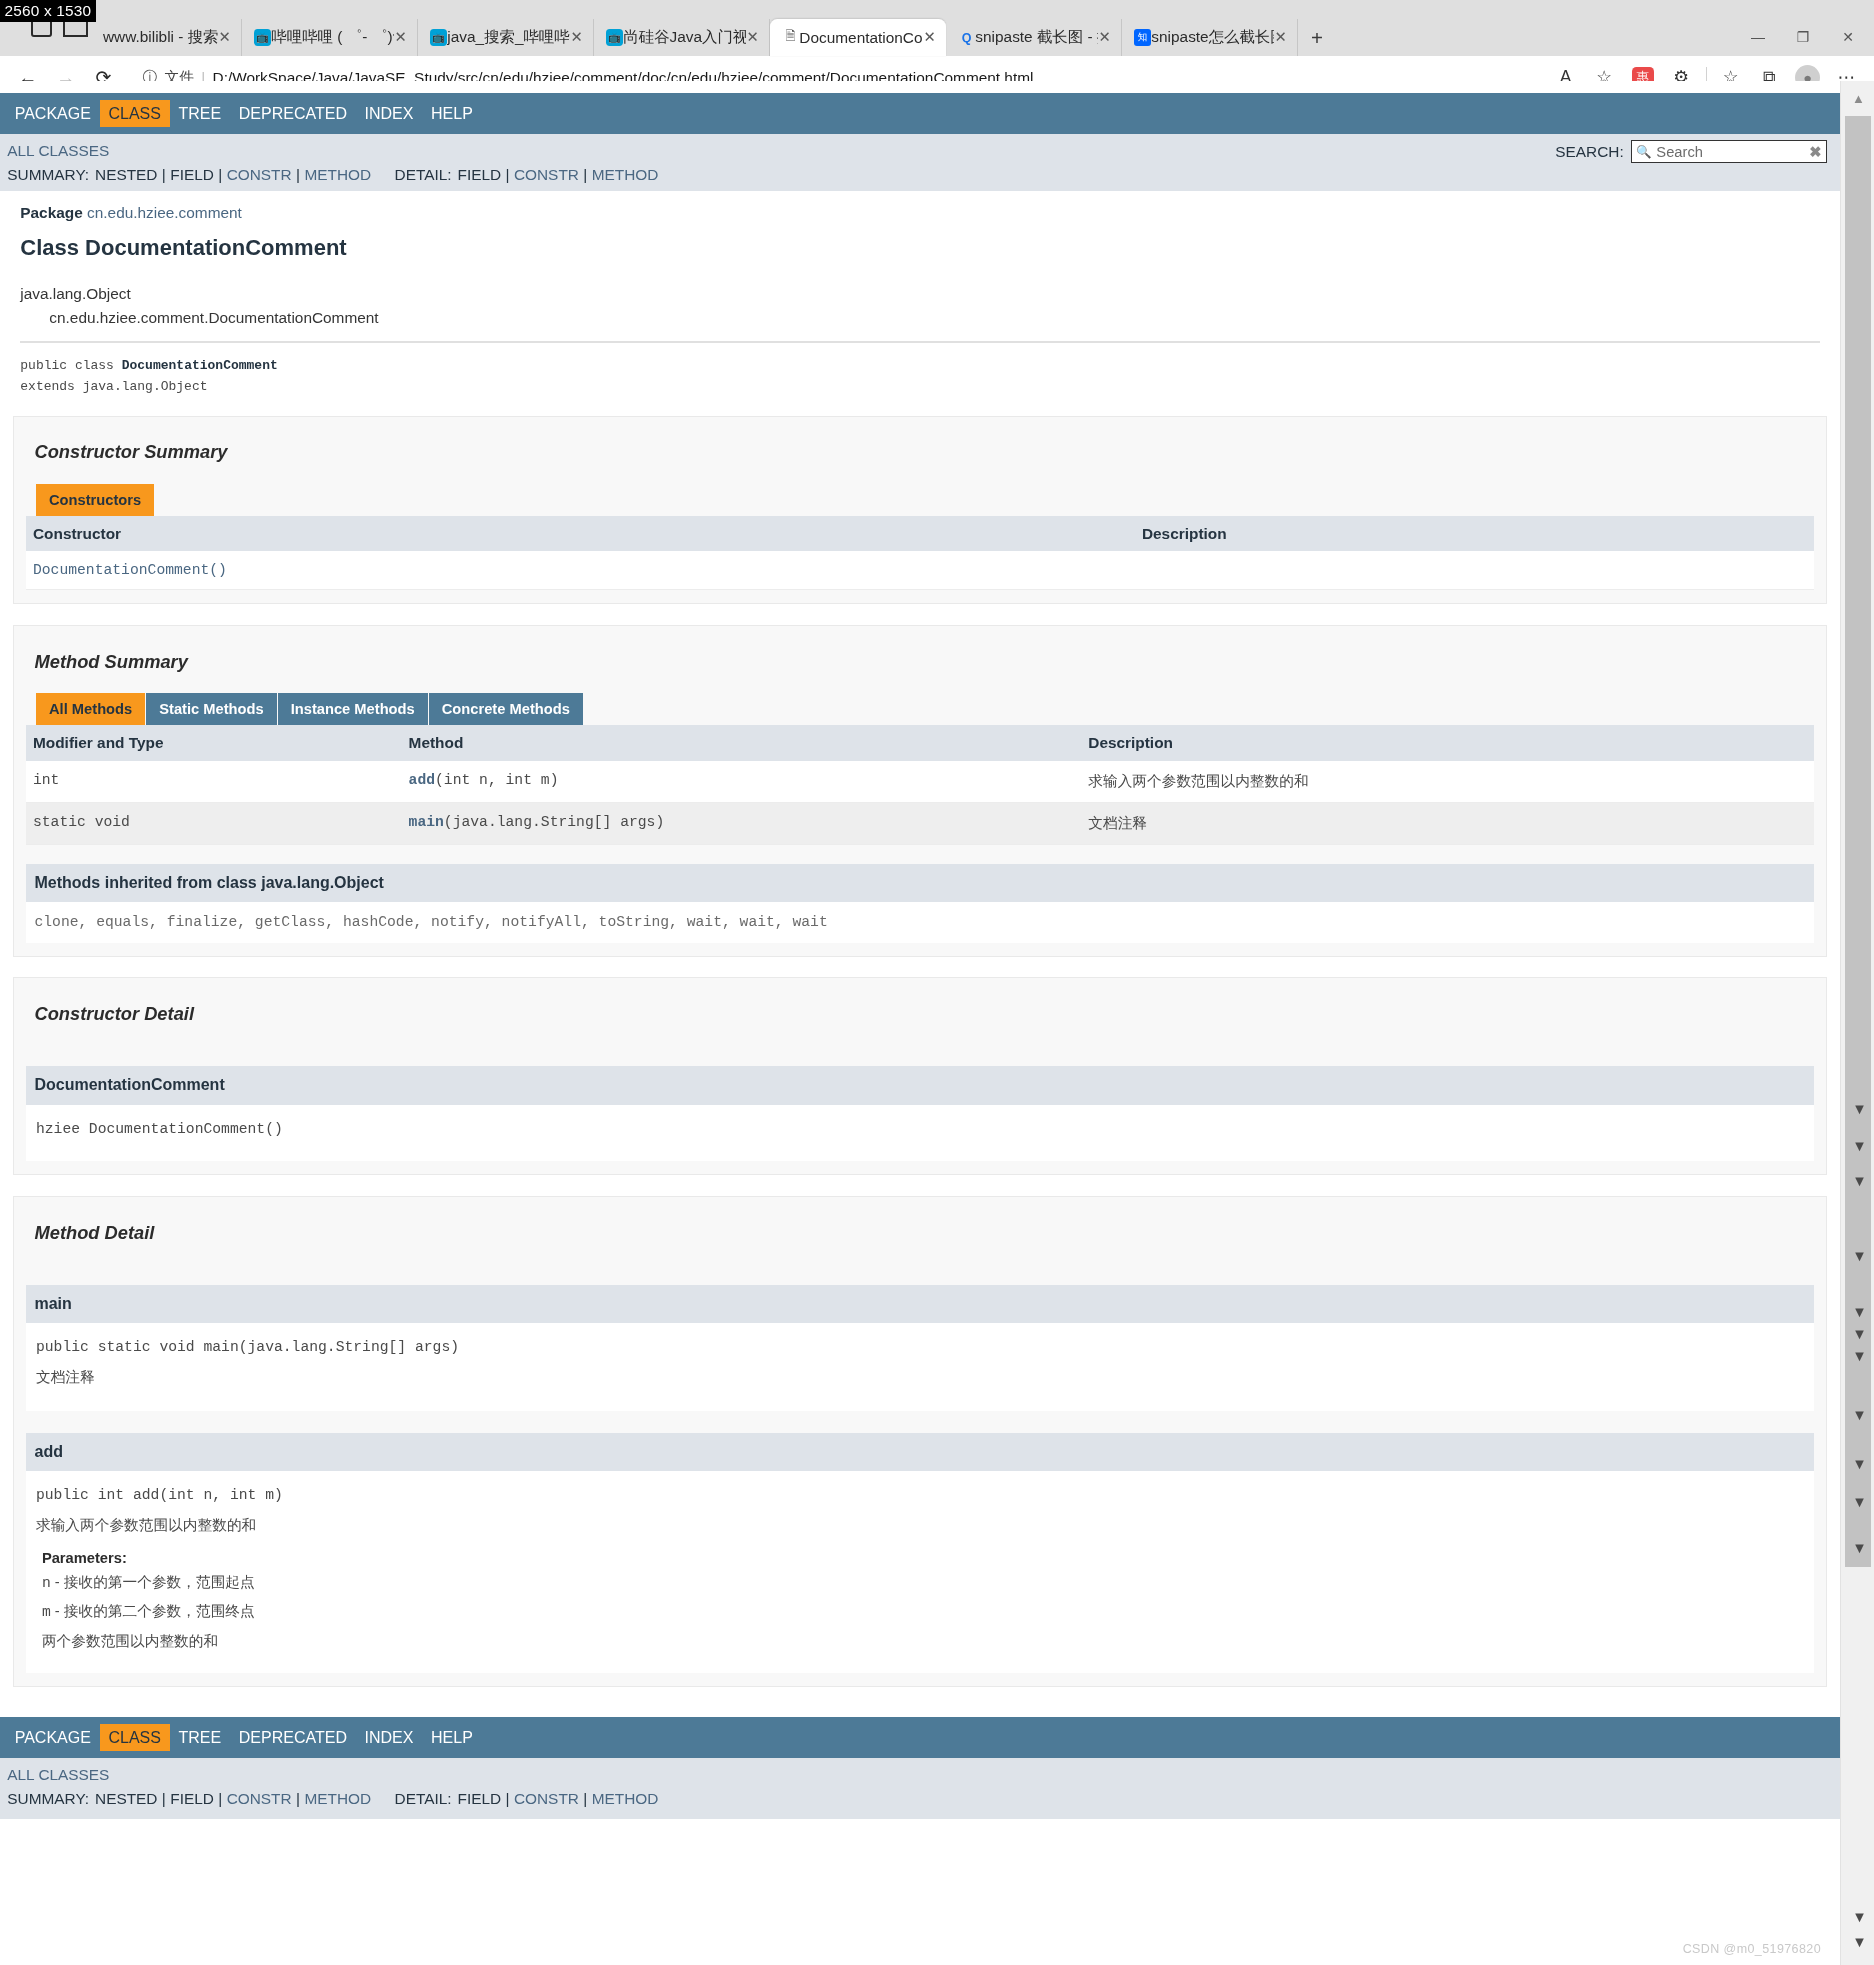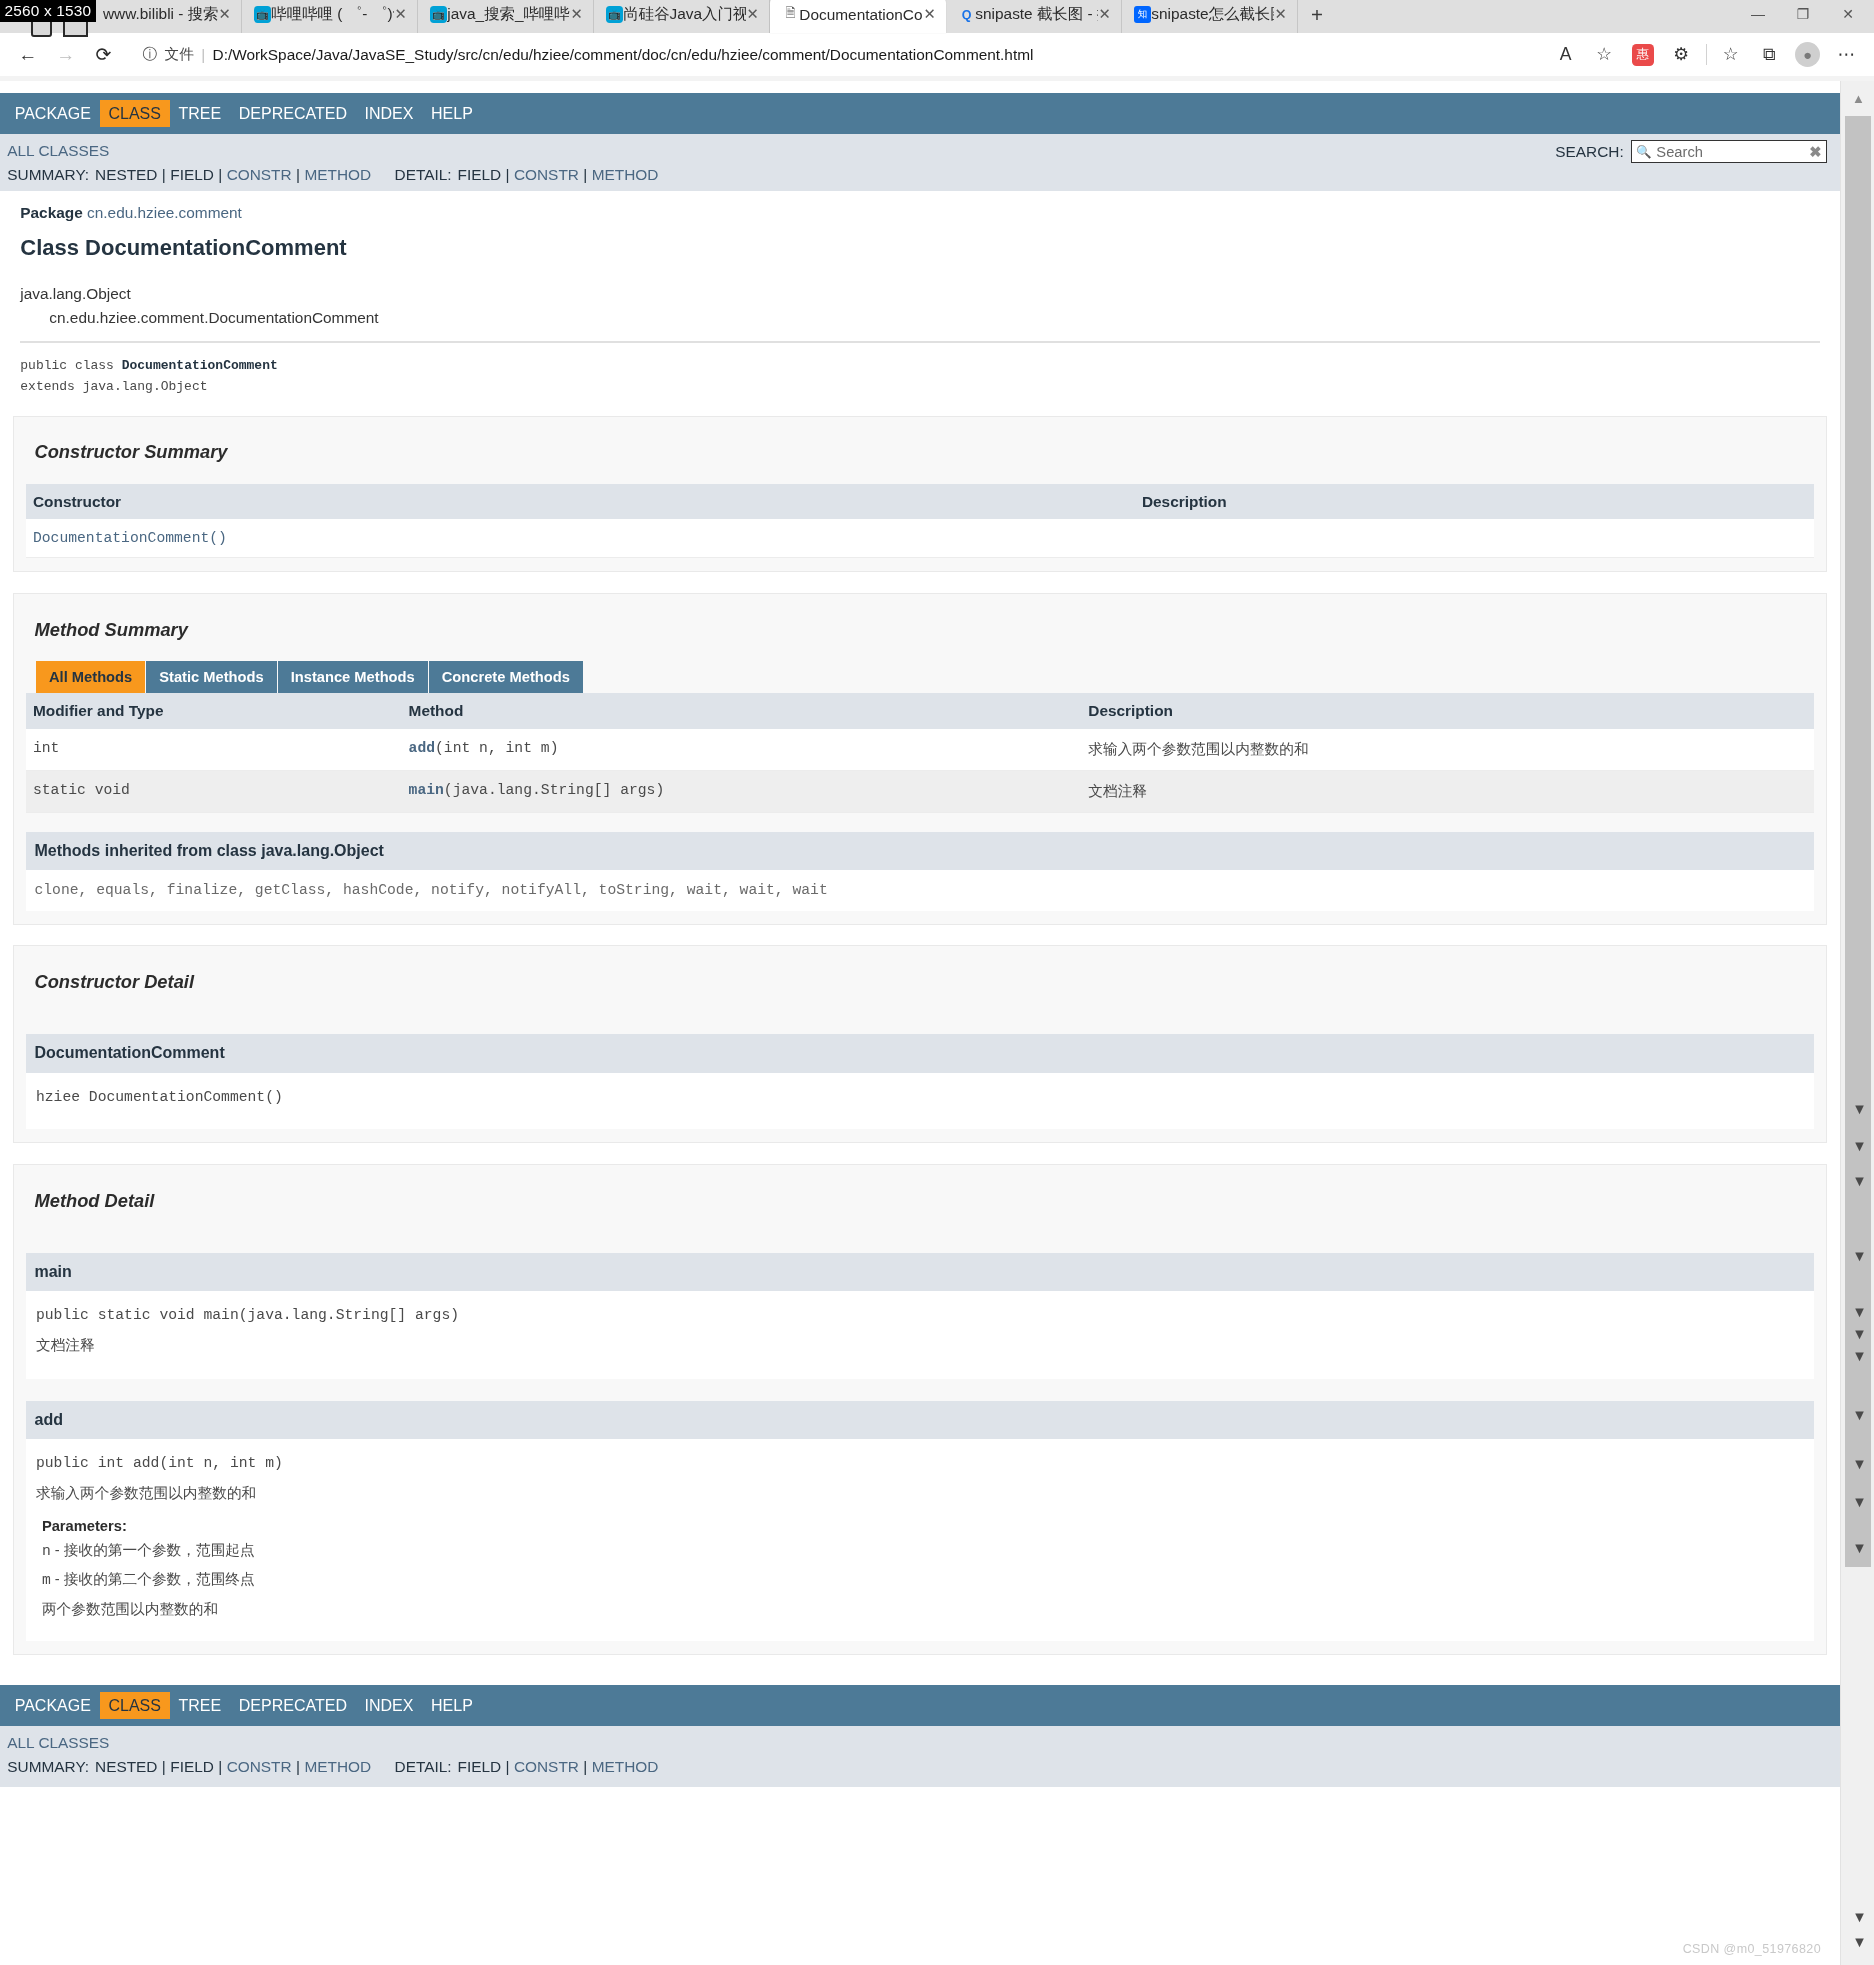--- a/index.html
+++ b/index.html
@@ -7,21 +7,21 @@
     width: 1875px; height: 1965px;
     background: #ffffff;
     font-family: "Liberation Sans", sans-serif;
     overflow: hidden;
   }
 
   
   .browser { width: 1875px; height: 1965px; position: relative; background: #f3f3f3; }
 
   .tabstrip {
-    height: 33px;
+    height: 56px;
     background: #dfdfdf;
     display: flex;
     align-items: flex-end;
     padding-left: 0;
     position: relative;
   }
   .dim-badge {
     position: absolute;
     left: 0; top: 0;
     background: #000000;
@@ -530,20 +530,23 @@
           </div>
           <div class="hr"></div>
           <div class="sig">
             <div><span>public class </span><b>DocumentationComment</b></div>
             <div>extends java.lang.Object</div>
           </div>
         </div>
 
         <div class="section">
           <h3>Constructor Summary</h3>
+          <div class="tabs-row">
+            <div class="jtab active">Constructors</div>
+          </div>
           <table class="jd">
             <tbody>
                 <tr>
               <th style="width:62%">Constructor</th>
               <th>Description</th>
             </tr>
             <tr>
               <td><span class="lnk">DocumentationComment()</span></td>
               <td class="desc"></td>
             </tr>

